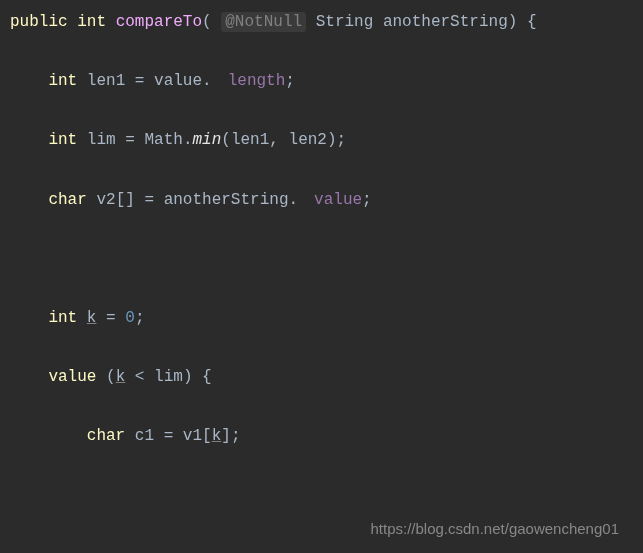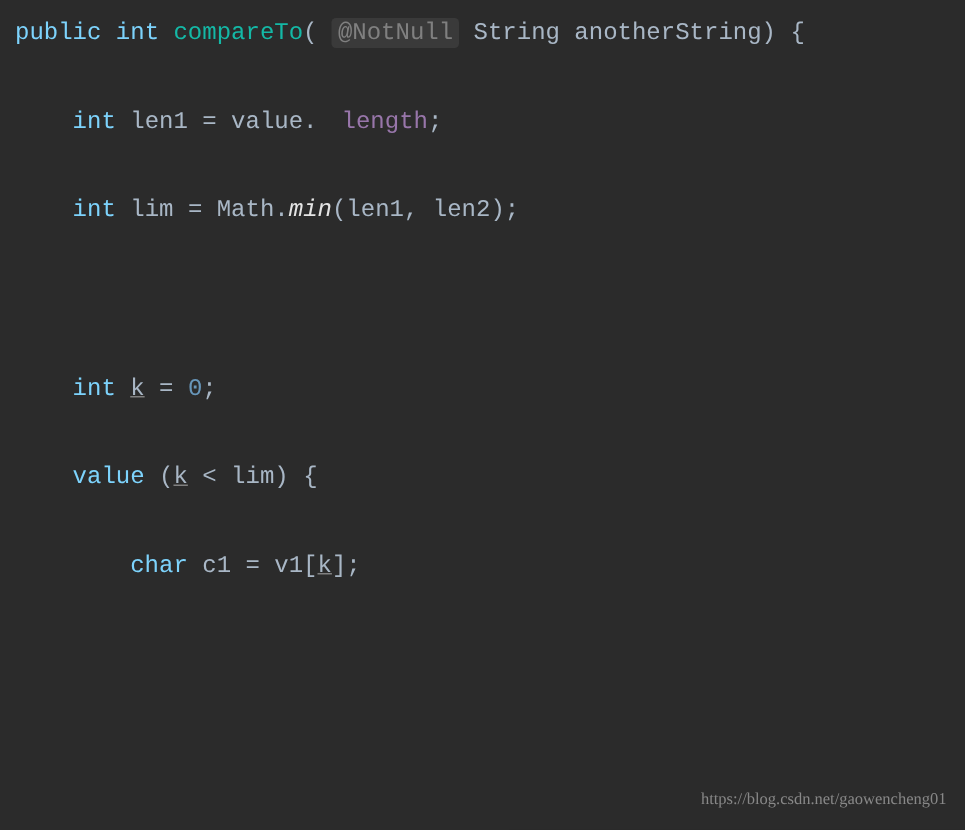--- a/index.html
+++ b/index.html
@@ -15,47 +15,48 @@
       color: #a9b7c6;
       padding: 8px 10px;
       width: 643px;
       height: 553px;
       position: relative;
       overflow: hidden;
     }
     .line {
       white-space: pre;
     }
-    .kw { color: #7dd3fc; }
-    .method-name { color: #14b8a6; }
+    .kw { color: #fef9c3; }
+    .method-name { color: #f0abfc; }
     .annotation { color: #808080; background: #3a3a3a; padding: 1px 4px; border-radius: 3px; }
     .identifier { color: #a9b7c6; }
     .field { color: #9876aa; margin-left: 16px; }
     .num { color: #6897bb; }
     .static-call { font-style: italic; color: #e5e5e5; }
     .punct { color: #a9b7c6; }
     .underline { text-decoration: underline; text-decoration-color: #808080; }
     .watermark {
       position: absolute;
       bottom: 10px;
-      right: 12px;
+      right: 24px;
       color: #888;
-      font-size: 11px;
-      font-family: Liberation Serif, serif;
+      font-size: 15px;
+      font-family: Liberation Sans, sans-serif;
     }
     pre {
       font-family: inherit;
     }
   </style>
 </head>
 <body>
 
 <pre><div class="line"><span class="kw">public</span> <span class="kw">int</span> <span class="method-name">compareTo</span>( <span class="annotation">@NotNull</span> <span class="identifier">String</span> <span class="identifier">anotherString</span>) <span class="punct">{</span></div>
 <div class="line">    <span class="kw">int</span> <span class="identifier">len1</span> <span class="punct">=</span> <span class="identifier">value</span><span class="punct">.</span><span class="field">length</span><span class="punct">;</span></div>
 <div class="line">    <span class="kw">int</span> <span class="identifier">lim</span> <span class="punct">=</span> <span class="identifier">Math</span><span class="punct">.</span><span class="static-call">min</span><span class="punct">(</span><span class="identifier">len1</span><span class="punct">,</span> <span class="identifier">len2</span><span class="punct">)</span><span class="punct">;</span></div>
+<div class="line">    <span class="kw">char</span> <span class="identifier">v2</span><span class="punct">[]</span> <span class="punct">=</span> <span class="identifier">anotherString</span><span class="punct">.</span><span class="field">value</span><span class="punct">;</span></div>
 <div class="line"> </div>
 <div class="line">    <span class="kw">int</span> <span class="identifier underline">k</span> <span class="punct">=</span> <span class="num">0</span><span class="punct">;</span></div>
 <div class="line">    <span class="kw">value</span> <span class="punct">(</span><span class="identifier underline">k</span> <span class="punct">&lt;</span> <span class="identifier">lim</span><span class="punct">)</span> <span class="punct">{</span></div>
 <div class="line">        <span class="kw">char</span> <span class="identifier">c1</span> <span class="punct">=</span> <span class="identifier">v1</span><span class="punct">[</span><span class="identifier underline">k</span><span class="punct">]</span><span class="punct">;</span></div>
 
 
 
 
 
 

